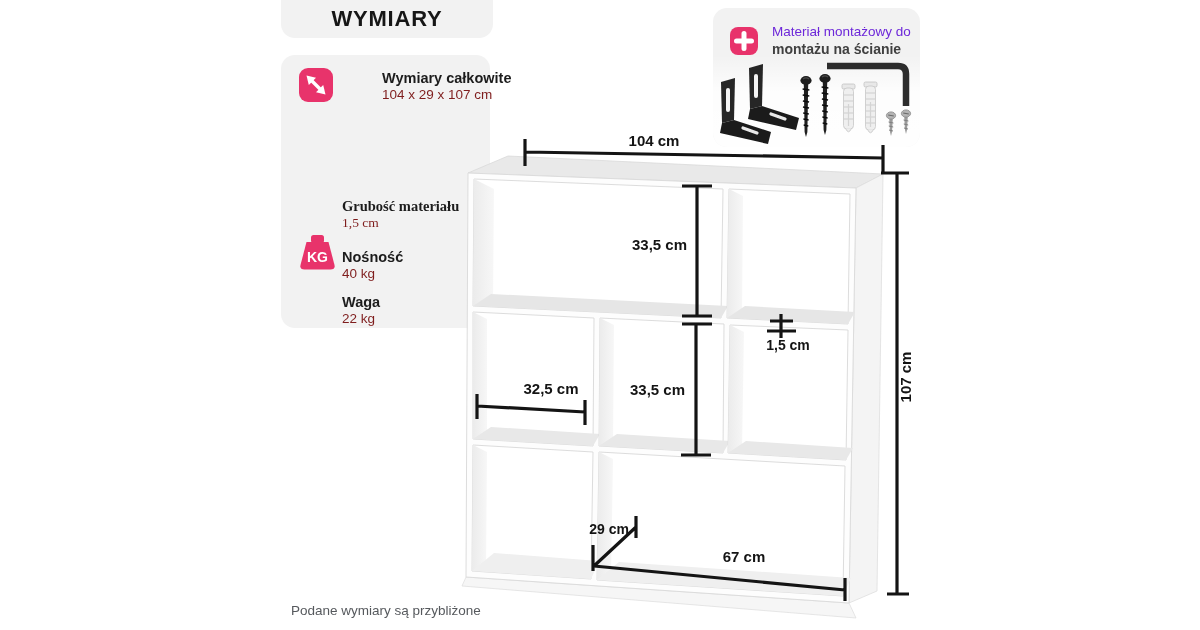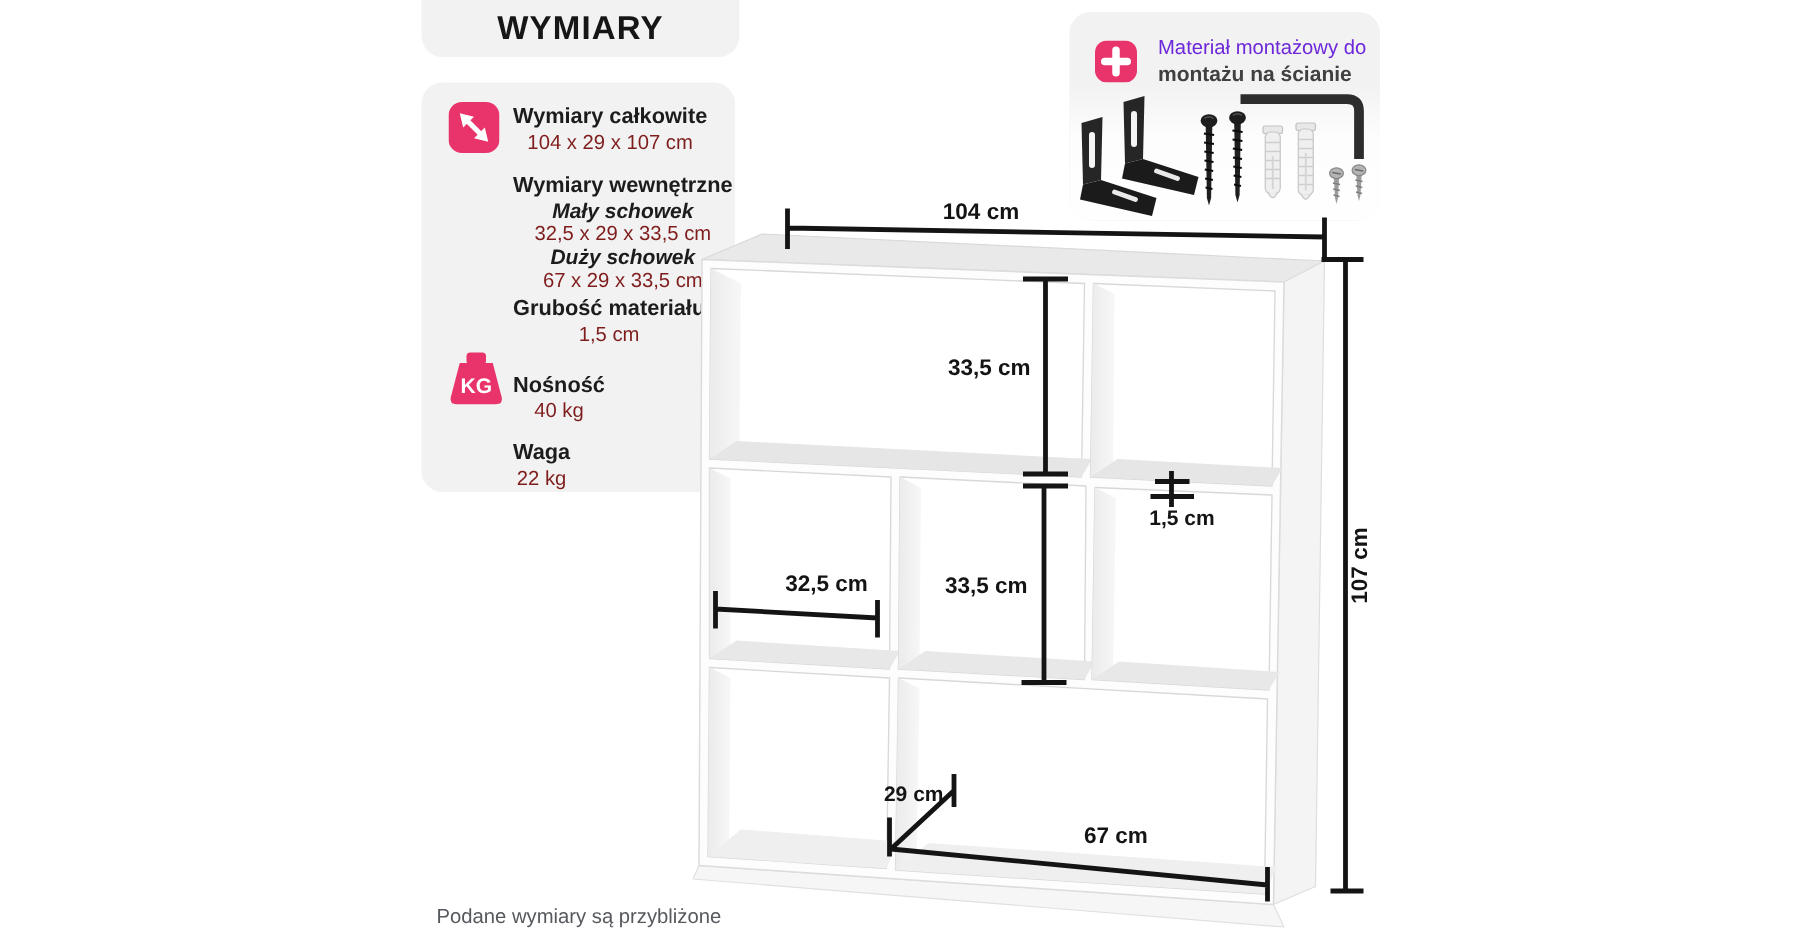--- a/index.html
+++ b/index.html
@@ -1,17 +1,17 @@
 <!DOCTYPE html>
 <html><head>
 <meta charset="utf-8">
 <style>
   html,body{margin:0;padding:0;background:#ffffff;}
   .page{position:relative;width:1074px;height:630px;background:#ffffff;overflow:hidden;
-        font-family:"Liberation Sans", sans-serif;text-align:center;-webkit-font-smoothing:antialiased;}
+        font-family:"Liberation Sans", sans-serif;-webkit-font-smoothing:antialiased;}
   .panel{position:absolute;background:#f2f2f2;}
   
   .header-box{left:281px;top:0;width:212px;height:38px;border-radius:0 0 14px 14px;
               display:flex;align-items:center;justify-content:center;}
   .header-box .title{font-size:22px;font-weight:bold;letter-spacing:0.8px;color:#161616;}
   
   .spec-panel{left:281px;top:55px;width:209px;height:273px;border-radius:14px;}
   .spec-panel .txt{position:absolute;left:61px;}
   .lbl{font-size:14.5px;font-weight:bold;color:#1c1c1c;line-height:15.5px;white-space:nowrap;}
   .lbl.it{font-style:italic;font-size:14px;}
@@ -41,34 +41,27 @@
 
   <div class="panel spec-panel">
 
     <svg class="ic" style="top:13px;" width="34" height="34" viewBox="0 0 34 34">
       <rect x="0" y="0" width="34" height="34" rx="9" fill="#e8336b"></rect>
       <line x1="12" y1="12" x2="22" y2="22" stroke="#ffffff" stroke-width="3.4"></line>
       <polygon points="7.5,7.5 17,9.8 9.8,17" fill="#ffffff"></polygon>
       <polygon points="26.5,26.5 17,24.2 24.2,17" fill="#ffffff"></polygon>
     </svg>
 
-    <div class="txt" style="top:16px;">
+    <div class="txt" style="top:16px;margin-left:40px;">
       <div class="lbl">Wymiary całkowite</div>
       <div class="val">104 x 29 x 107 cm</div>
     </div>
 
-    <div class="txt" style="top:62px;">
-      <div class="lbl">Wymiary wewnętrzne</div>
-      <div class="lbl it">Mały schowek</div>
-      <div class="val">32,5 x 29 x 33,5 cm</div>
-      <div class="lbl it">Duży schowek</div>
-      <div class="val">67 x 29 x 33,5 cm</div>
-    </div>
-
-    <div class="txt" style="top:144px;">
+
+    <div class="txt" style="top:144px;font-family:Liberation Serif, serif;">
       <div class="lbl">Grubość materiału</div>
       <div class="val">1,5 cm</div>
     </div>
 
     <svg class="ic" style="top:179px;" width="37" height="39" viewBox="0 0 37 39">
       <rect x="12" y="1" width="13" height="8" rx="2.5" fill="#e8336b"></rect>
       <path d="M7.5,8 H29.5 L35.5,31 Q36.4,35.5 31.5,35.5 H5.5 Q0.6,35.5 1.5,31 Z" fill="#e8336b"></path>
       <text x="18.5" y="28" text-anchor="middle" font-size="14" font-weight="bold" fill="#ffffff" font-family="Liberation Sans, sans-serif">KG</text>
     </svg>
 

